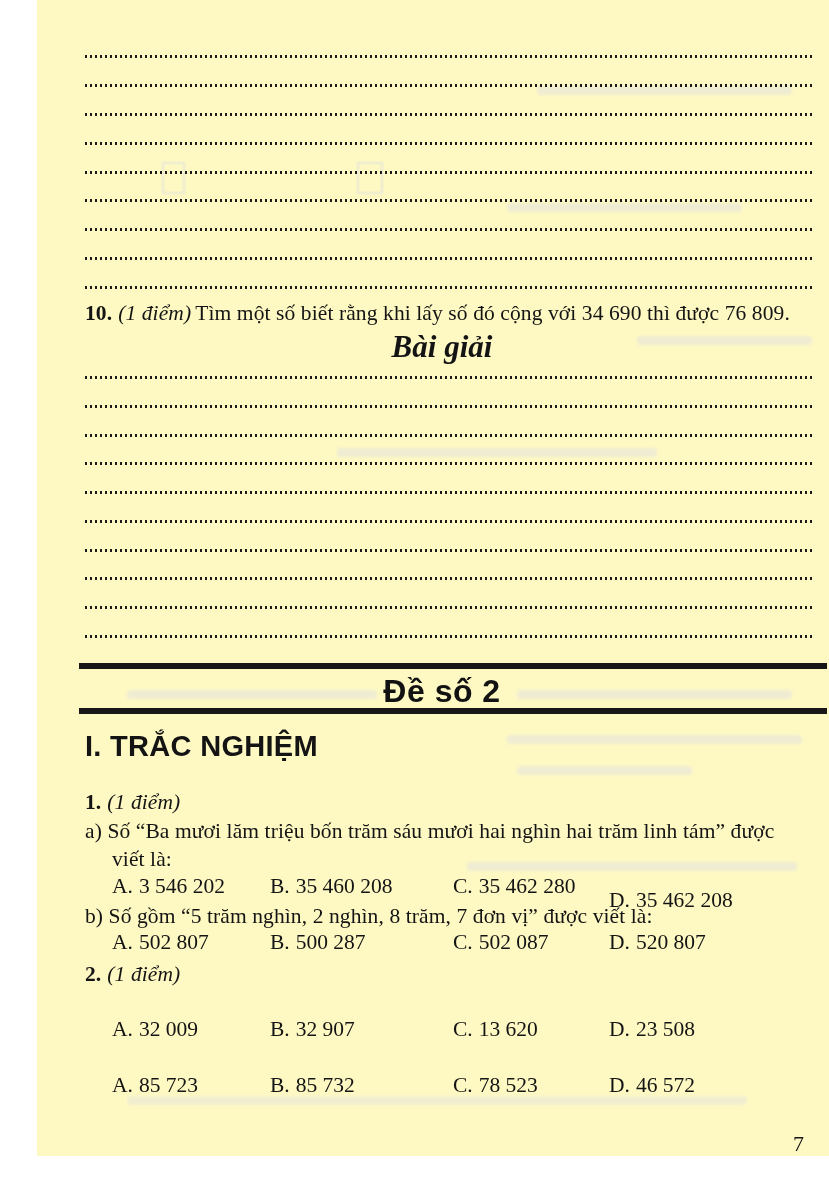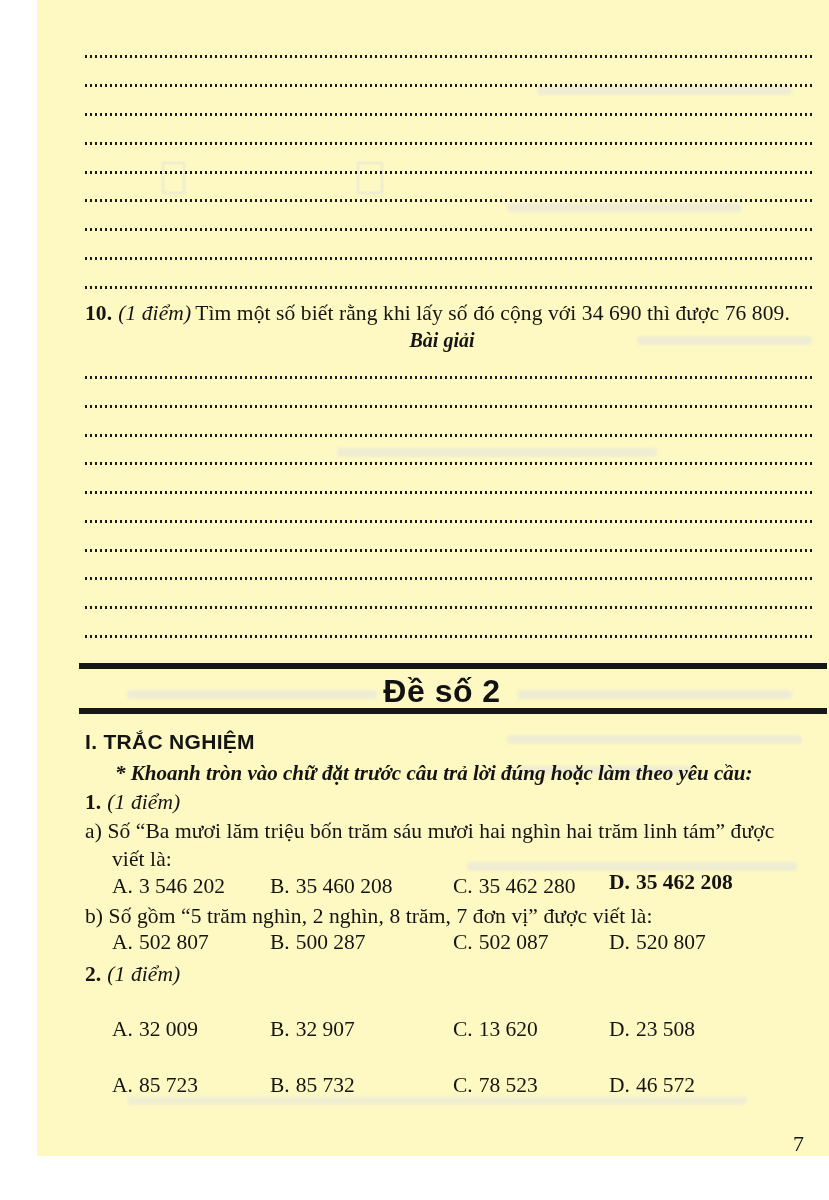--- a/index.html
+++ b/index.html
@@ -26,21 +26,21 @@
     white-space:nowrap;
     letter-spacing:0.1px;
   }
   .qnum { font-weight:bold; }
   .pts  { font-style:italic; margin:0 4px 0 6px; }
   .solution-label {
     position:absolute;
     left:42px; width:726px;
     text-align:center;
     font-weight:bold; font-style:italic;
-    font-size:20px;
+    font-size:31px;
   }
   .bar {
     position:absolute;
     left:42px; width:748px; height:6px;
     background:#171717;
   }
   .exam-title {
     position:absolute;
     left:42px; width:726px;
     text-align:center;
@@ -48,21 +48,21 @@
     font-weight:bold;
     font-size:32px;
     letter-spacing:0.5px;
     color:#121212;
   }
   .section-title {
     position:absolute;
     left:48px;
     font-family:"Liberation Sans", sans-serif;
     font-weight:bold;
-    font-size:21px;
+    font-size:29px;
     letter-spacing:0.3px;
     white-space:nowrap;
   }
   .instruction {
     position:absolute;
     left:78px;
     font-weight:bold; font-style:italic;
     font-size:21px;
     white-space:nowrap;
   }
@@ -140,36 +140,35 @@
   <div class="dotline" style="top:549px;"></div>
   <div class="dotline" style="top:577px;"></div>
   <div class="dotline" style="top:606px;"></div>
   <div class="dotline" style="top:635px;"></div>
 
   <div class="bar" style="top:663px;"></div>
   <div class="exam-title" style="top:673px;">Đề số 2</div>
   <div class="bar" style="top:708px;"></div>
 
   <div class="section-title" style="top:730px;">I. TRẮC NGHIỆM</div>
-  <div class="instruction" style="top:761px;">* Khoanh tròn vào chữ đặt trước câu trả lời đúng hoặc làm theo yêu cầu:</div>
 
   <div class="textline" style="left:48px; top:789px;">
     <span class="qnum">1.</span><span class="pts">(1 điểm)</span>
   </div>
 
   <div class="textline" style="left:48px; top:818px;">
     <span>a)</span>&nbsp;<span>Số “Ba mươi lăm triệu bốn trăm sáu mươi hai nghìn hai trăm linh tám” được</span>
   </div>
   <div class="textline" style="left:75px; top:846px;">viết là:</div>
 
   <div class="opt-row">
     <div class="opt opt-a" style="top:874px;"><span>A.</span><span class="sp"></span><span>3 546 202</span></div>
     <div class="opt opt-b" style="top:874px;"><span>B.</span><span class="sp"></span><span>35 460 208</span></div>
     <div class="opt opt-c" style="top:874px;"><span>C.</span><span class="sp"></span><span>35 462 280</span></div>
-    <div class="opt opt-d" style="top:870px;font-weight:bold;"><span>D.</span><span class="sp"></span><span>35 462 208</span></div>
+    <div class="opt opt-d" style="top:888px;"><span>D.</span><span class="sp"></span><span>35 462 208</span></div>
   </div>
 
   <div class="textline" style="left:48px; top:903px;">
     <span>b)</span>&nbsp;<span>Số gồm “5 trăm nghìn, 2 nghìn, 8 trăm, 7 đơn vị” được viết là:</span>
   </div>
 
   <div class="opt-row">
     <div class="opt opt-a" style="top:930px;"><span>A.</span><span class="sp"></span><span>502 807</span></div>
     <div class="opt opt-b" style="top:930px;"><span>B.</span><span class="sp"></span><span>500 287</span></div>
     <div class="opt opt-c" style="top:930px;"><span>C.</span><span class="sp"></span><span>502 087</span></div>

